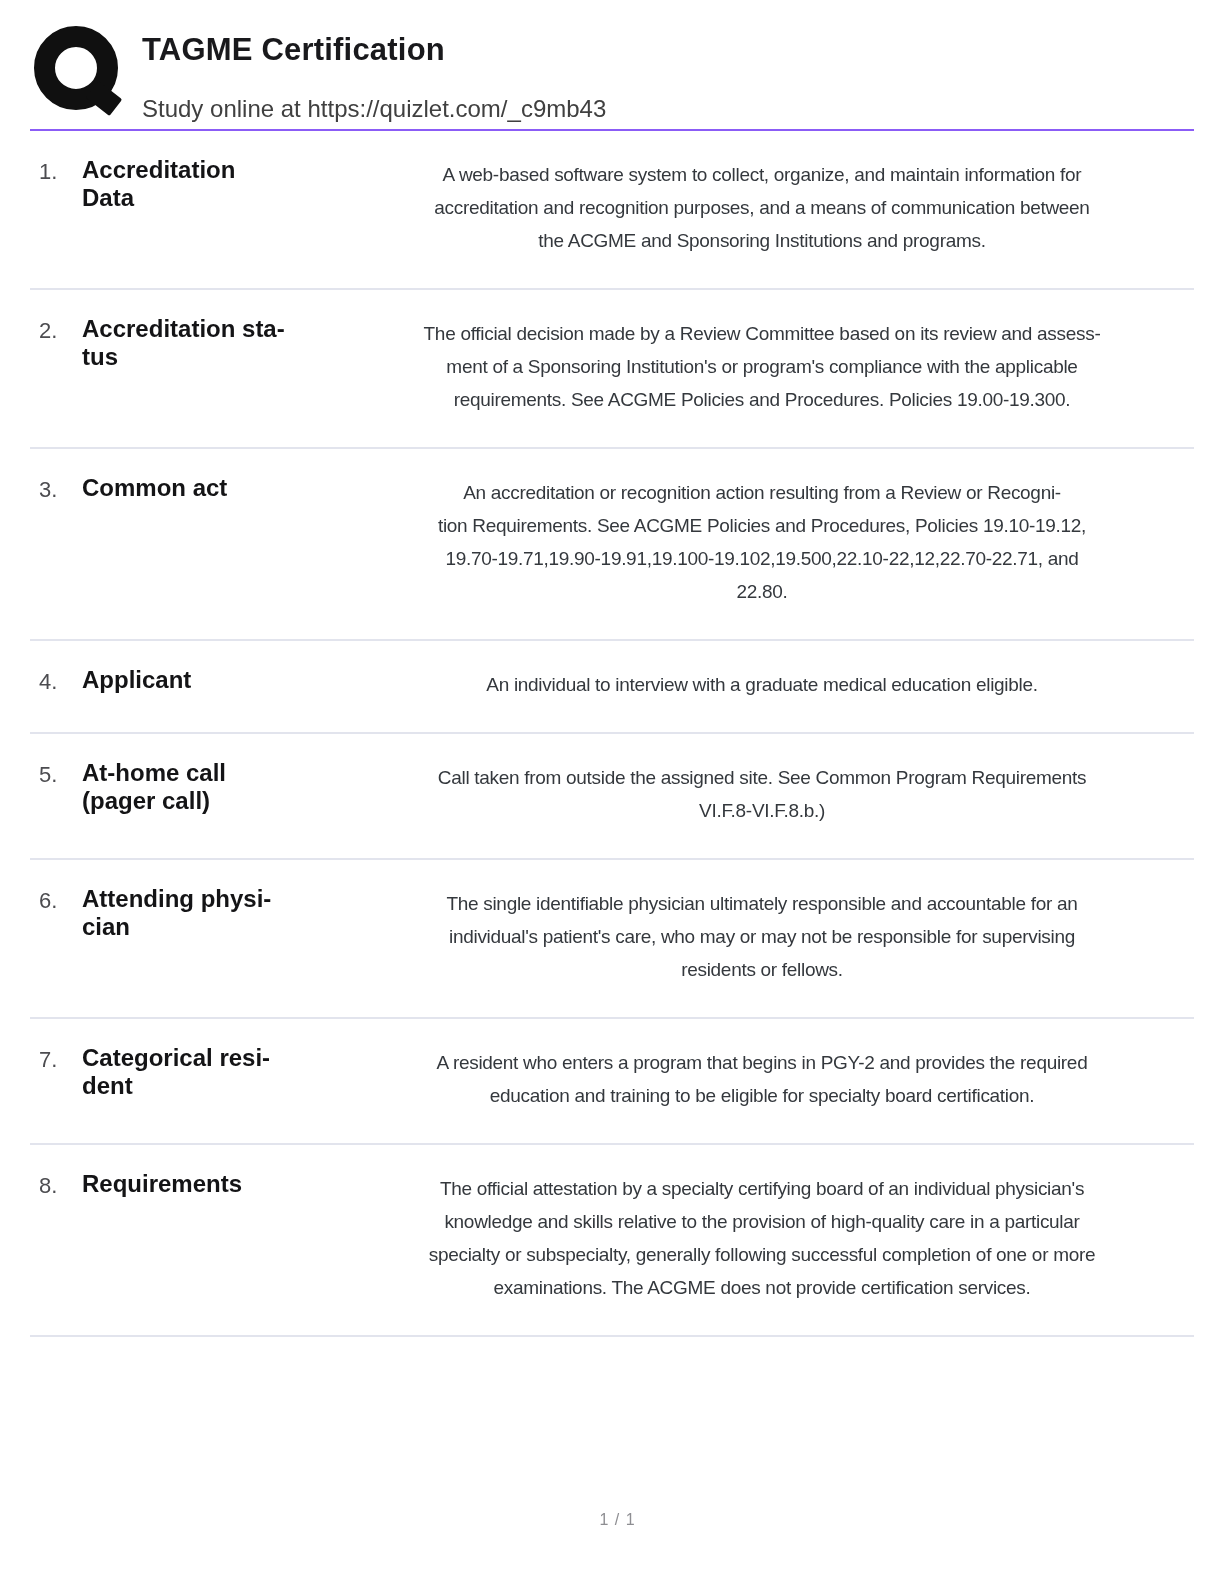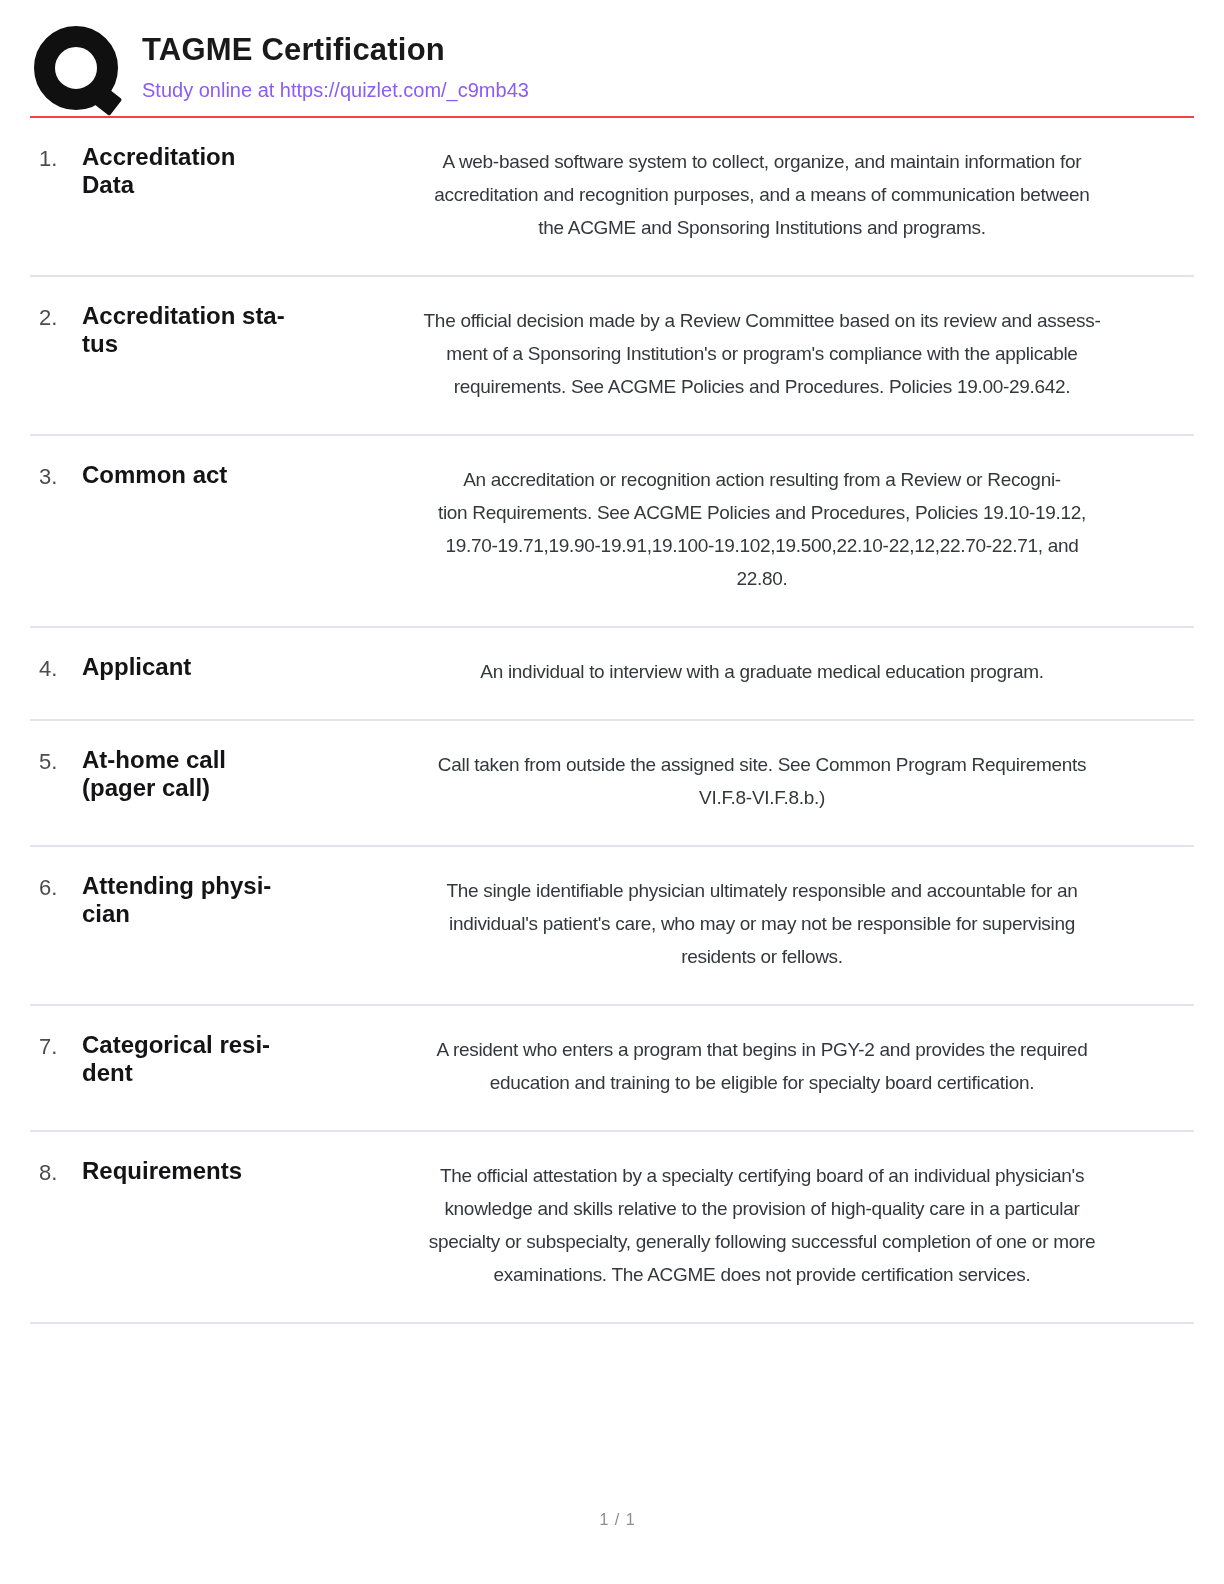--- a/index.html
+++ b/index.html
@@ -12,21 +12,21 @@
     overflow: hidden;
   }
   .page { padding: 24px 30px 0 30px; }
 
   
   .header {
     display: flex;
     align-items: flex-start;
     gap: 24px;
     padding: 2px 0 6px 4px;
-    border-bottom: 2px solid #ef4444;
+    border-bottom: 2px solid #8b5cf6;
   }
   .logo {
     width: 84px; height: 84px;
     position: relative;
     flex: 0 0 auto;
   }
   .logo-ring {
     position: absolute; inset: 0;
     border-radius: 50%;
     border: 21px solid #101010;
@@ -42,23 +42,23 @@
   }
   .header-text { padding-top: 6px; }
   .title {
     font-size: 31px;
     font-weight: bold;
     color: #19191c;
     letter-spacing: 0.2px;
     margin: 0;
   }
   .subtitle {
-    margin-top: 11px;
-    font-size: 20px;
-    color: #8b5cf6;
+    margin-top: 27px;
+    font-size: 24px;
+    color: #404040;
   }
 
   
   .row {
     display: grid;
     grid-template-columns: 52px 262px 1fr;
     border-bottom: 2px solid #e2e4ed;
     padding: 25px 0 31px 0;
   }
   .num {
@@ -123,36 +123,36 @@
 accreditation and recognition purposes, and a means of communication between
 the ACGME and Sponsoring Institutions and programs.</div>
   </div>
 
   <div class="row">
     <div class="num">2.</div>
     <div class="term">Accreditation sta-
 tus</div>
     <div class="def">The official decision made by a Review Committee based on its review and assess-
 ment of a Sponsoring Institution's or program's compliance with the applicable
-requirements. See ACGME Policies and Procedures. Policies 19.00-29.642.</div>
+requirements. See ACGME Policies and Procedures. Policies 19.00-19.300.</div>
   </div>
 
   <div class="row">
     <div class="num">3.</div>
     <div class="term">Common act</div>
     <div class="def">An accreditation or recognition action resulting from a Review or Recogni-
 tion Requirements. See ACGME Policies and Procedures, Policies 19.10-19.12,
 19.70-19.71,19.90-19.91,19.100-19.102,19.500,22.10-22,12,22.70-22.71, and
 22.80.</div>
   </div>
 
   <div class="row">
     <div class="num">4.</div>
     <div class="term">Applicant</div>
-    <div class="def">An individual to interview with a graduate medical education program.</div>
+    <div class="def">An individual to interview with a graduate medical education eligible.</div>
   </div>
 
   <div class="row">
     <div class="num">5.</div>
     <div class="term">At-home call
 (pager call)</div>
     <div class="def">Call taken from outside the assigned site. See Common Program Requirements
 VI.F.8-VI.F.8.b.)</div>
   </div>
 

